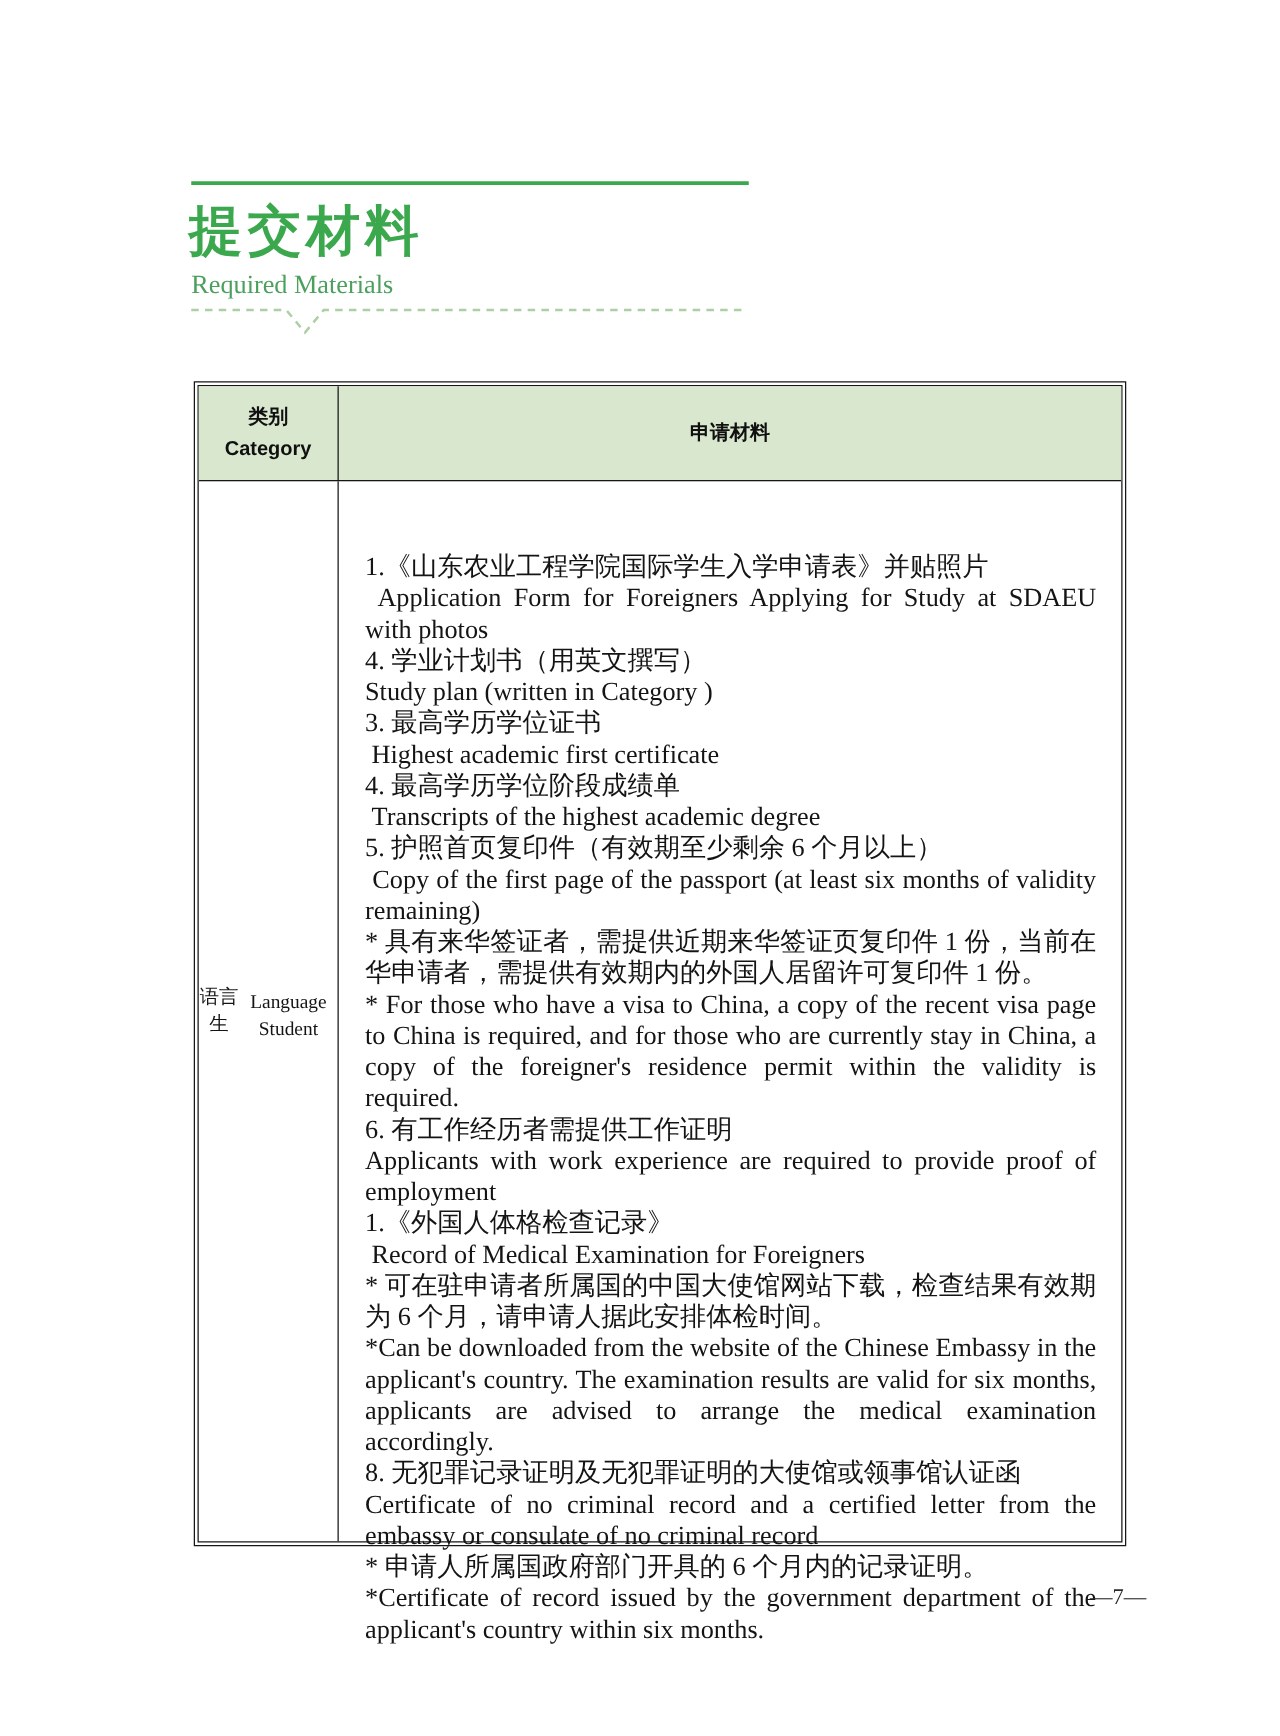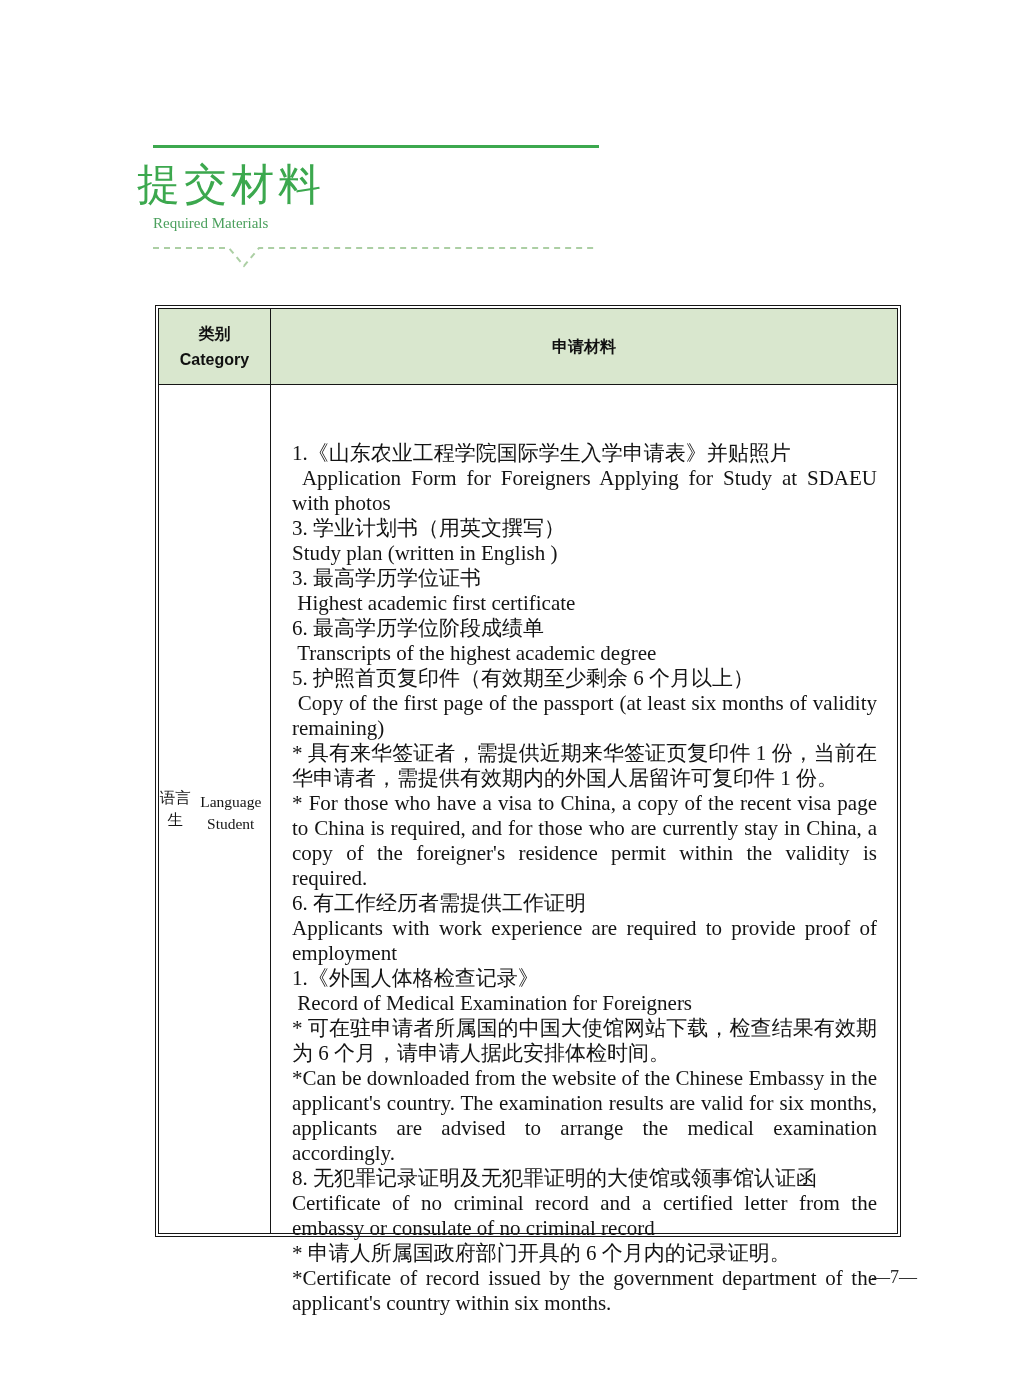--- a/index.html
+++ b/index.html
@@ -1,25 +1,25 @@
 <!DOCTYPE html>
 <html style="--accent: #3CA84E; --accent-soft: #4BA05D; --head-bg: #D9E7CE; --line: #161616;"><head>
 <meta charset="utf-8">
 <style>
   html,body{margin:0;padding:0;background:#ffffff;}
   .page{position:relative;width:1024px;height:1389px;background:#fff;overflow:hidden;color:#1a1a1a;}
 
   
   .top-rule{position:absolute;left:153px;top:145px;width:446px;height:3px;background:var(--accent,#3CA84E);}
-  .title-zh{position:absolute;left:137px;top:156px;margin:0;
-    font-family:"Liberation Sans","DejaVu Sans",sans-serif;font-weight:400;
+  .title-zh{position:absolute;left:151px;top:156px;margin:0;
+    font-family:"Liberation Sans","DejaVu Sans",sans-serif;font-weight:700;
     font-size:43px;letter-spacing:4px;color:var(--accent,#3CA84E);}
   .title-en{position:absolute;left:153px;top:215px;
     font-family:"Liberation Serif","DejaVu Serif",serif;
-    font-size:15px;color:var(--accent-soft,#4BA05D);}
+    font-size:21px;color:var(--accent-soft,#4BA05D);}
   .dash-divider{position:absolute;left:152px;top:246px;}
 
   
   .mat-table{position:absolute;left:155px;top:305px;width:746px;height:932px;
     border:4px double var(--line,#161616);box-sizing:border-box;
     font-family:"Liberation Serif","DejaVu Serif",serif;background:#fff;}
   .thead{display:flex;height:76px;background:var(--head-bg,#D9E7CE);
     border-bottom:1px solid var(--line,#161616);box-sizing:border-box;}
   .th{display:flex;flex-direction:column;justify-content:center;text-align:center;
     font-family:"Liberation Sans","DejaVu Sans",sans-serif;font-weight:700;
@@ -63,25 +63,25 @@
       </div>
     </div>
     <div class="tbody">
       <div class="td1">
         <div>语言生</div>
         <div class="cat-en">Language Student</div>
       </div>
       <div class="td2" id="materials-list">
           <p class="mline zh">1.《山东农业工程学院国际学生入学申请表》并贴照片</p>
           <p class="mline en"> Application Form for Foreigners Applying for Study at SDAEU with photos</p>
-          <p class="mline zh">3. 学业计划书（用英文撰写）</p>
-          <p class="mline en">Study plan (written in English )</p>
+          <p class="mline zh">4. 学业计划书（用英文撰写）</p>
+          <p class="mline en">Study plan (written in Category )</p>
           <p class="mline zh">3. 最高学历学位证书</p>
           <p class="mline en"> Highest academic first certificate</p>
-          <p class="mline zh">6. 最高学历学位阶段成绩单</p>
+          <p class="mline zh">4. 最高学历学位阶段成绩单</p>
           <p class="mline en"> Transcripts of the highest academic degree</p>
           <p class="mline zh">5. 护照首页复印件（有效期至少剩余 6 个月以上）</p>
           <p class="mline en"> Copy of the first page of the passport (at least six months of validity remaining)</p>
           <p class="mline zh">* 具有来华签证者，需提供近期来华签证页复印件 1 份，当前在华申请者，需提供有效期内的外国人居留许可复印件 1 份。</p>
           <p class="mline en">* For those who have a visa to China, a copy of the recent visa page to China is required, and for those who are currently stay in China, a copy of the foreigner's residence permit within the validity is required.</p>
           <p class="mline zh">6. 有工作经历者需提供工作证明</p>
           <p class="mline en">Applicants with work experience are required to provide proof of employment</p>
           <p class="mline zh">1.《外国人体格检查记录》</p>
           <p class="mline en"> Record of Medical Examination for Foreigners</p>
           <p class="mline zh">* 可在驻申请者所属国的中国大使馆网站下载，检查结果有效期为 6 个月，请申请人据此安排体检时间。</p>

